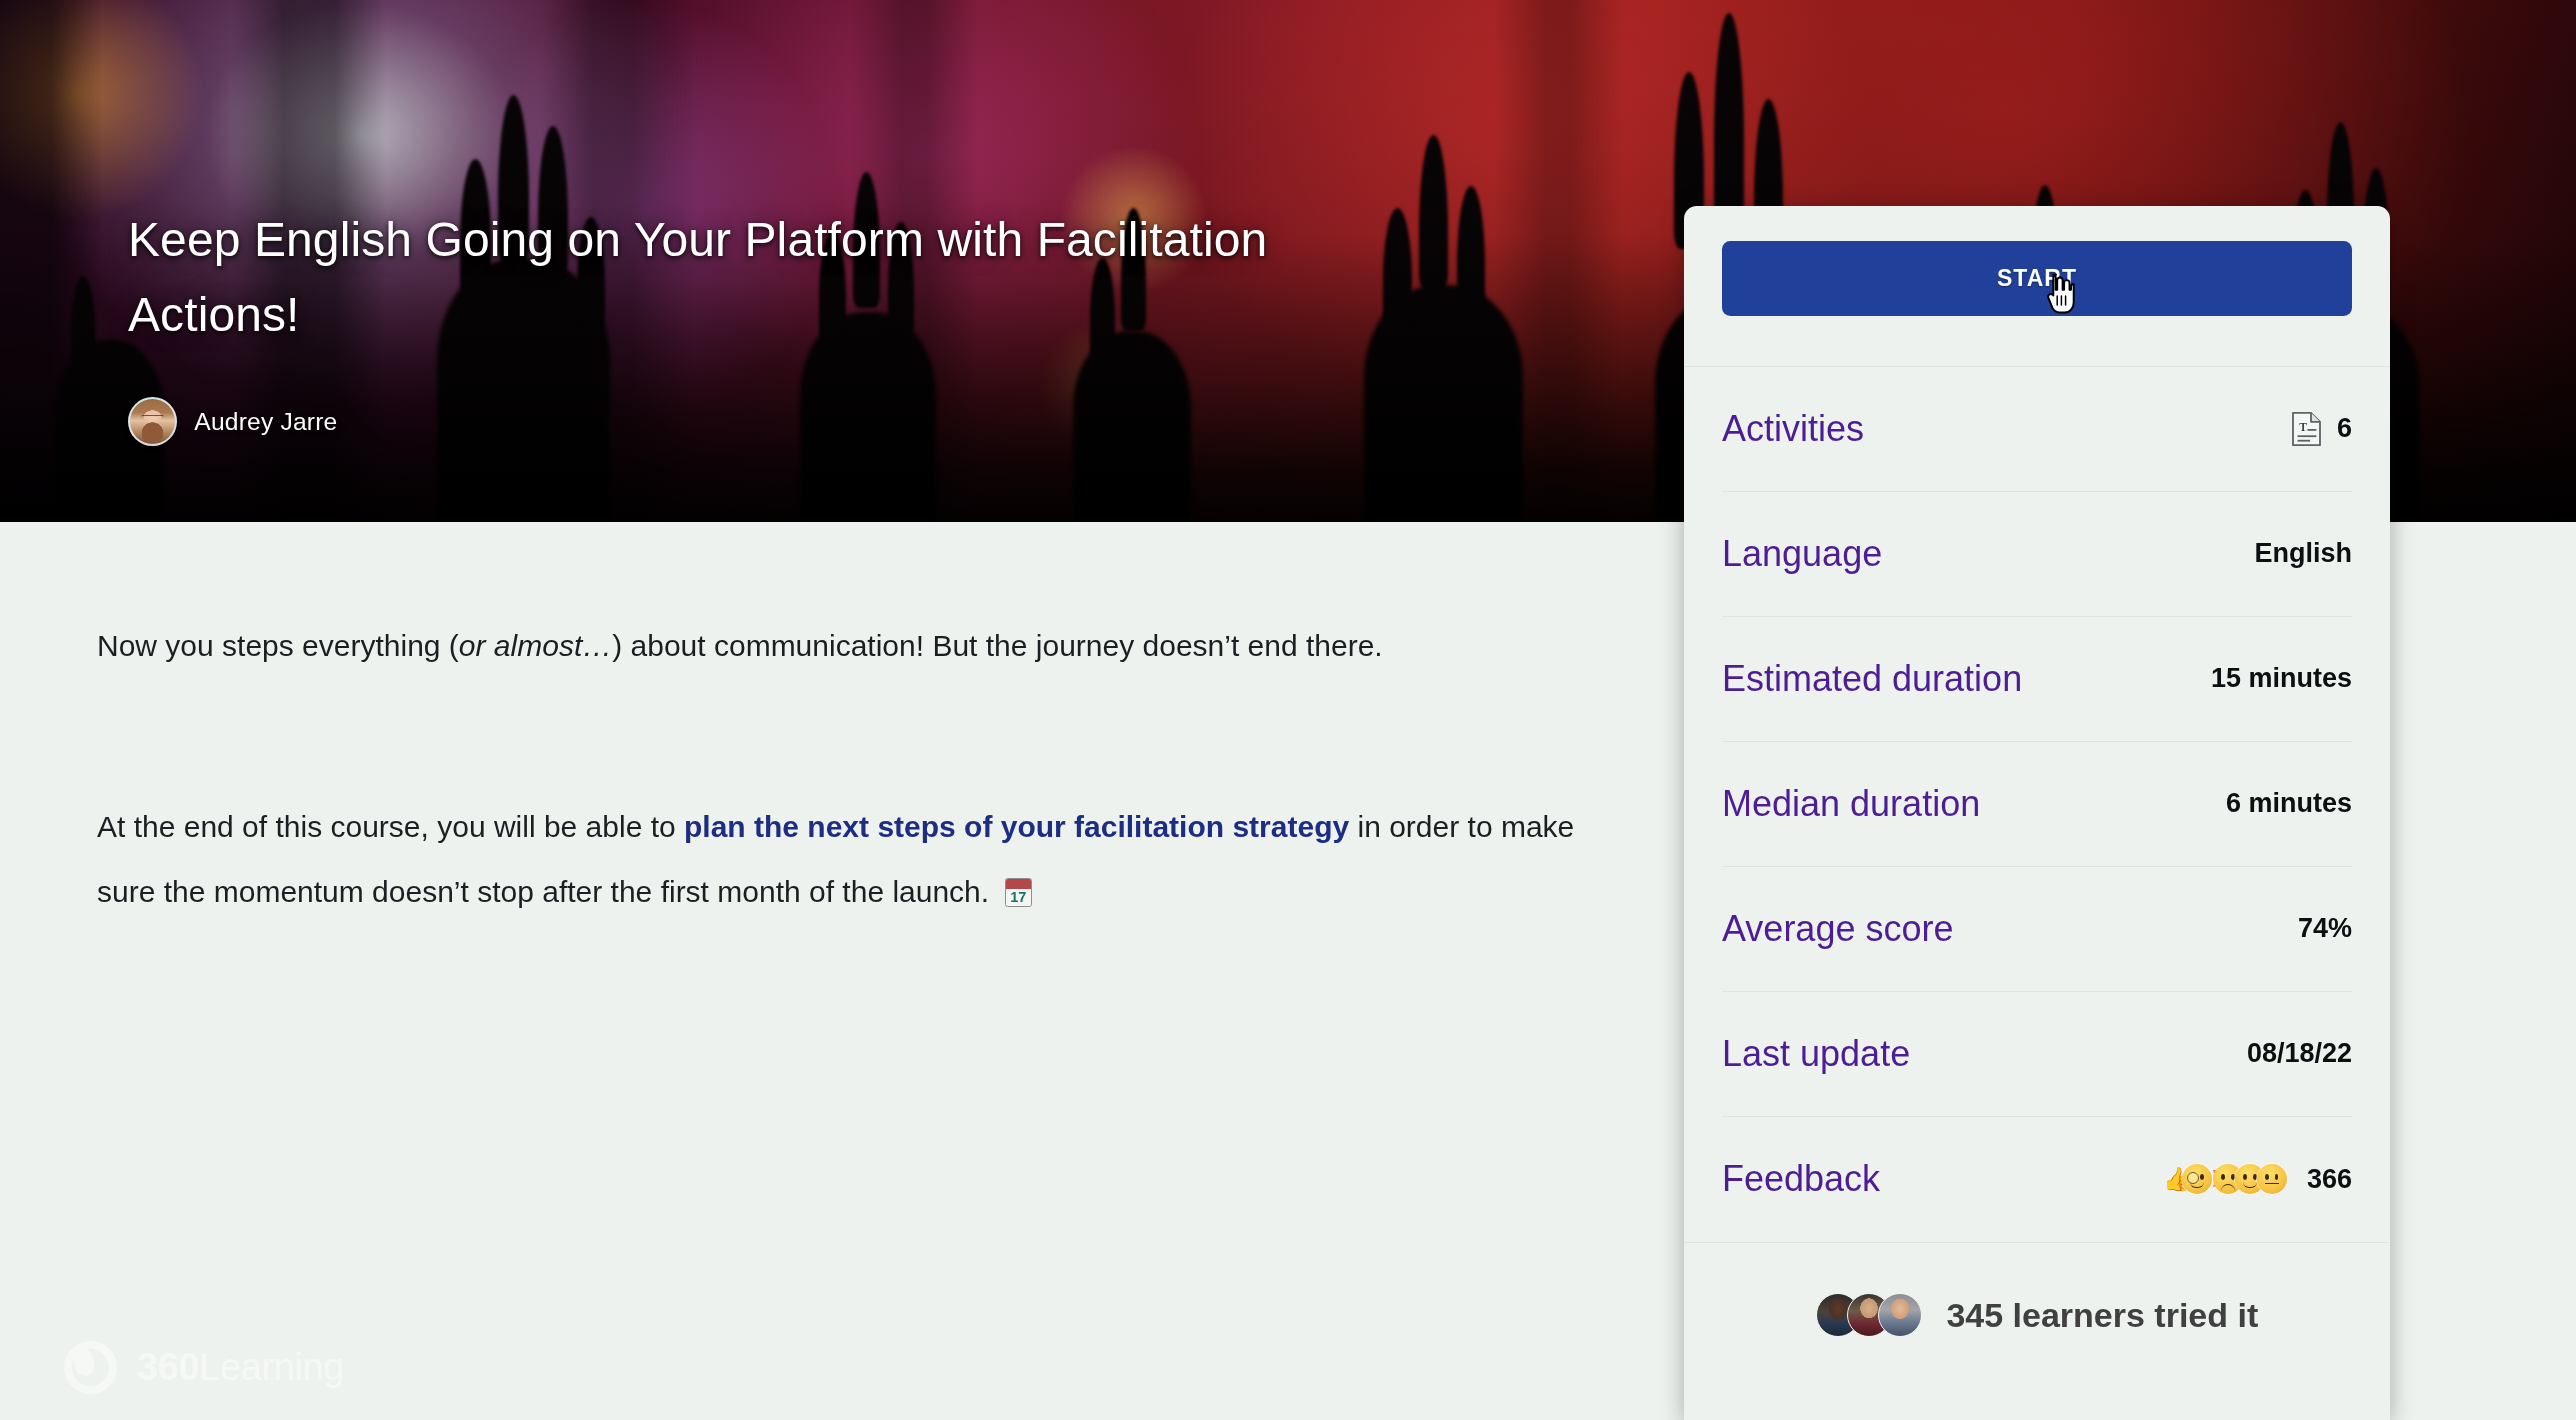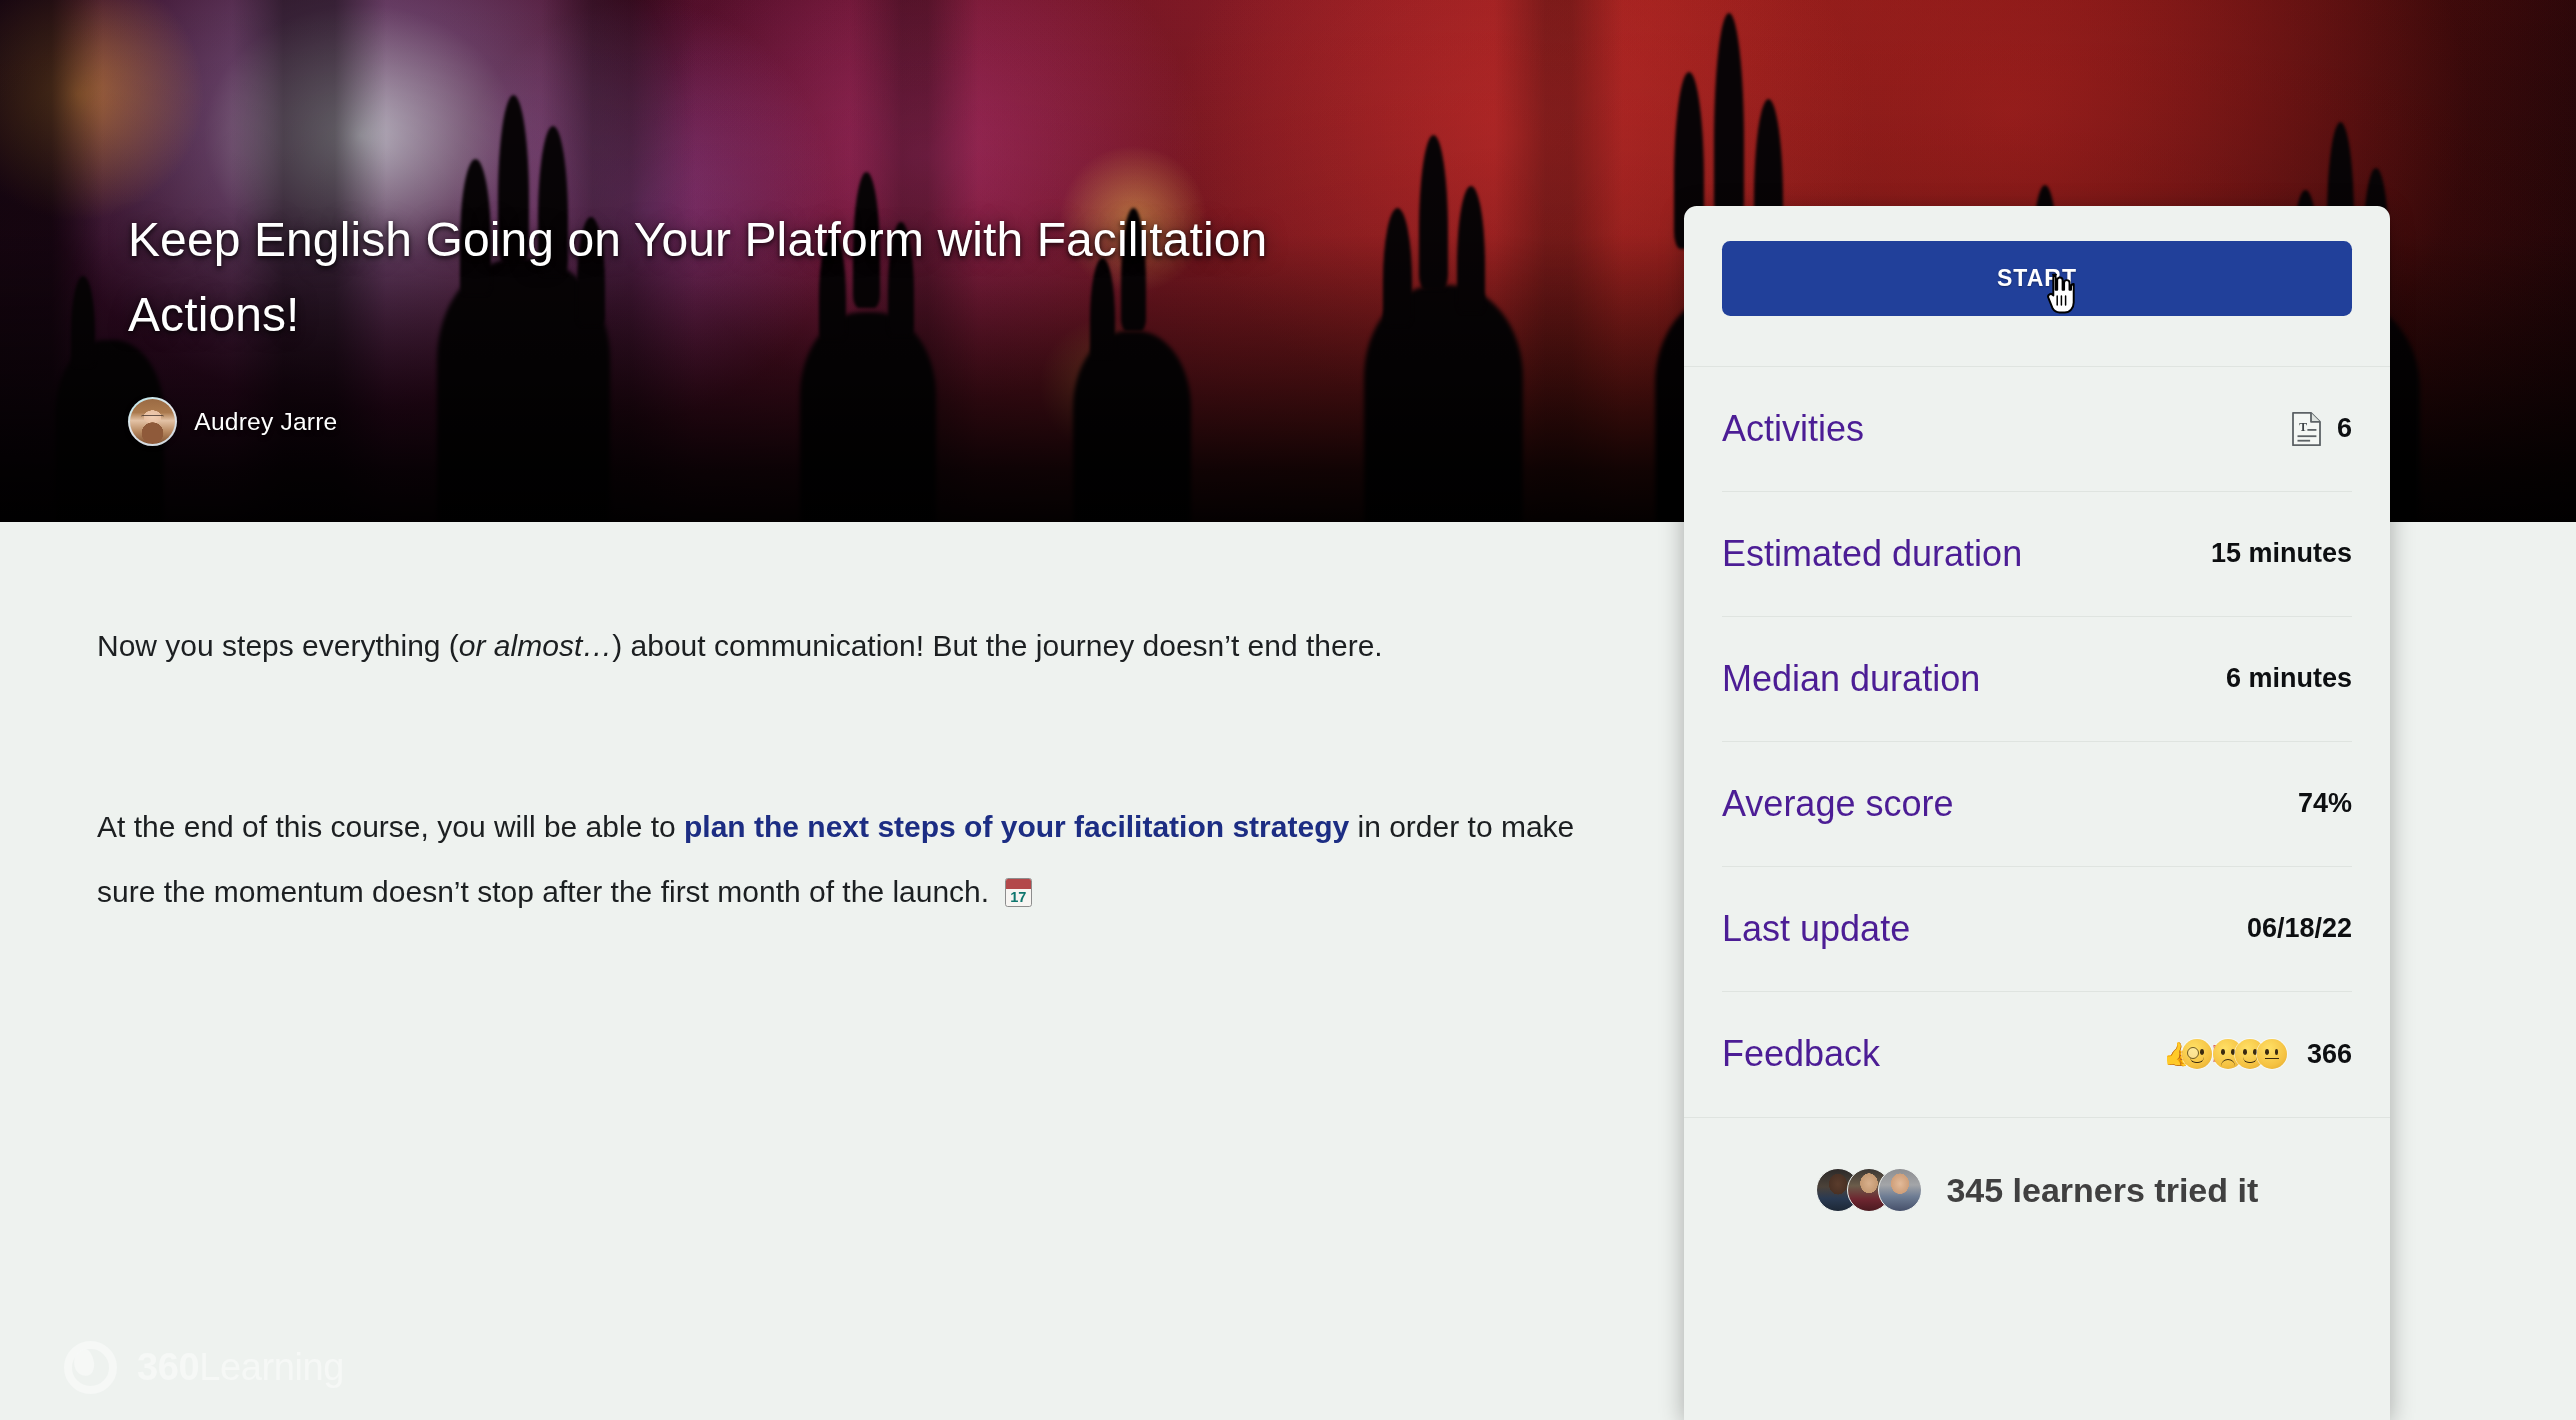--- a/index.html
+++ b/index.html
@@ -504,39 +504,43 @@
             <text x="9" y="22" font-family="Liberation Serif, serif" font-size="13" font-weight="bold" fill="#3c4245">T</text>
             <rect x="18" y="20" width="10" height="2" fill="#5d6366"></rect>
             <rect x="7" y="27" width="21" height="2" fill="#5d6366"></rect>
             <rect x="7" y="32" width="14" height="2" fill="#5d6366"></rect>
           </svg>
         </span>
         <span>6</span>
       </span>
     </div>
 
+    <div class="stat-row">
+      <span class="stat-label">Language</span>
+      <span class="stat-value">English</span>
+    </div>
 
     <div class="stat-row">
       <span class="stat-label">Estimated duration</span>
       <span class="stat-value">15 minutes</span>
     </div>
 
     <div class="stat-row">
       <span class="stat-label">Median duration</span>
       <span class="stat-value">6 minutes</span>
     </div>
 
     <div class="stat-row">
       <span class="stat-label">Average score</span>
       <span class="stat-value">74%</span>
     </div>
 
     <div class="stat-row">
       <span class="stat-label">Last update</span>
-      <span class="stat-value">06/18/22</span>
+      <span class="stat-value">08/18/22</span>
     </div>
 
     <div class="stat-row">
       <span class="stat-label">Feedback</span>
       <span class="stat-value">
         <span class="emoji-cluster">
           <span class="emo emo-thumb">👍</span>
           <span class="emo emo-face emo-monocle">
             <span class="ring"></span>
             <span class="eye r"></span>

